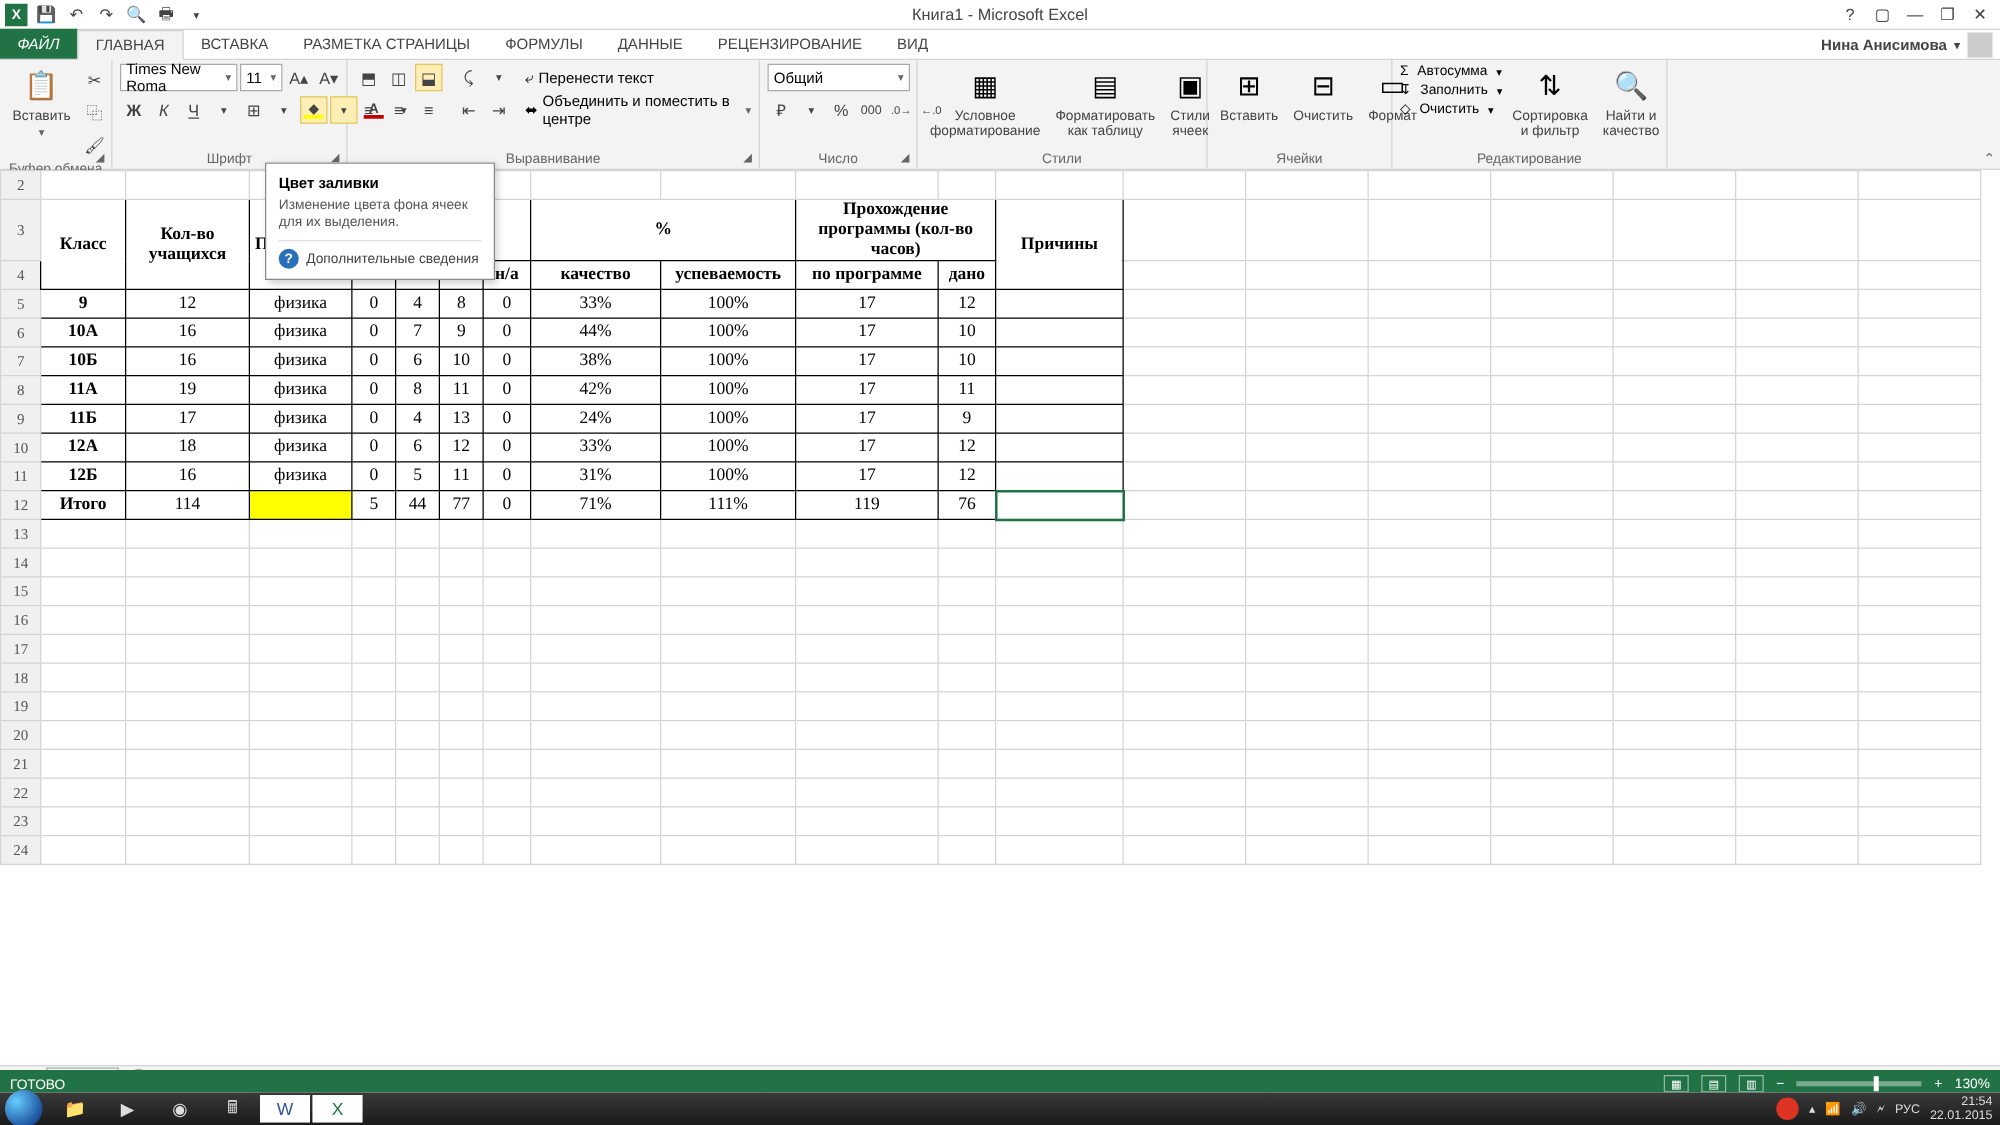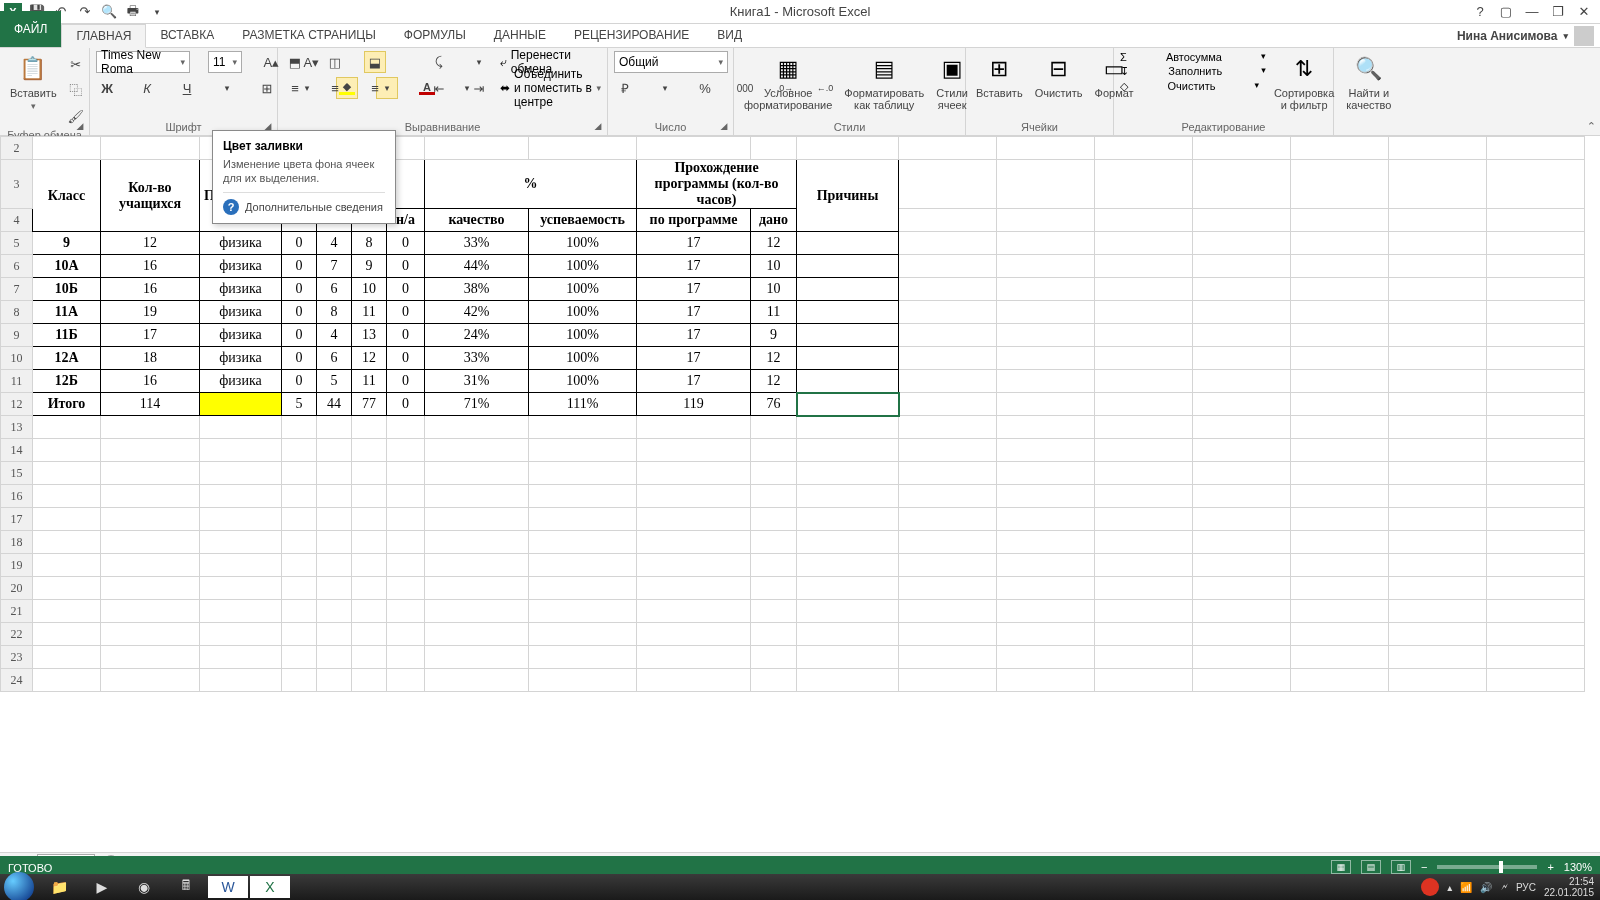--- a/index.html
+++ b/index.html
@@ -5,34 +5,34 @@
 * { margin:0; padding:0; box-sizing:border-box; font-family:"Segoe UI",Tahoma,sans-serif; }
 body { width:1600px; height:900px; background:#fff; overflow:hidden; position:relative; font-size:12px; }
 .titlebar { height:24px; background:#fff; display:flex; align-items:center; border-bottom:1px solid #d4d4d4; position:relative; }
 .qat { display:flex; align-items:center; gap:6px; padding:0 4px; }
 .qat-icon { width:18px; height:18px; display:flex; align-items:center; justify-content:center; font-size:13px; color:#444; cursor:pointer; }
 .excel-logo { width:18px; height:18px; background:#217346; color:#fff; display:flex; align-items:center; justify-content:center; font-weight:bold; font-size:11px; }
 .title-center { position:absolute; left:50%; transform:translateX(-50%); color:#444; font-size:13px; }
 .win-controls { position:absolute; right:0; display:flex; gap:2px; padding-right:4px; }
 .win-btn { width:24px; height:20px; display:flex; align-items:center; justify-content:center; font-size:13px; color:#444; cursor:pointer; }
 .tabs-row { height:24px; background:#fff; display:flex; align-items:flex-end; border-bottom:1px solid #d4d4d4; position:relative; }
-.file-tab { background:#217346; color:#fff; padding:4px 14px; font-size:12px; height:36px; display:flex; align-items:center; }
+.file-tab { background:#217346; color:#fff; padding:4px 14px; font-size:12px; height:24px; display:flex; align-items:center;font-style:italic; }
 .rtab { padding:4px 14px; font-size:12px; color:#444; text-transform:uppercase; cursor:pointer; height:24px; display:flex; align-items:center; }
 .rtab.active { background:#f3f3f3; border:1px solid #d4d4d4; border-bottom:1px solid #f3f3f3; margin-bottom:-1px; }
 .user-area { position:absolute; right:6px; top:2px; font-size:12px; color:#444; display:flex; align-items:center; gap:6px;font-weight:bold; }
 .avatar { width:20px; height:20px; background:#ccc; }
 .ribbon { height:88px; background:#f3f3f3; border-bottom:1px solid #d4d4d4; display:flex; position:relative; }
 .rgroup { border-right:1px solid #d4d4d4; padding:3px 6px 2px 6px; display:flex; flex-direction:column; justify-content:space-between; position:relative; }
 .rgroup-body { display:flex; align-items:flex-start; gap:4px; flex:1; }
 .rgroup-label { font-size:11px; color:#666; text-align:center; padding-top:2px; }
 .rcol { display:flex; flex-direction:column; gap:2px; align-items:center; }
 .rbtn-lg { display:flex; flex-direction:column; align-items:center; justify-content:center; padding:2px 4px; cursor:pointer; gap:2px; }
 .rbtn-lg .icn { width:32px; height:32px; display:flex; align-items:center; justify-content:center; font-size:22px; }
 .rbtn-lg .lbl { font-size:11px; color:#444; text-align:center; line-height:1.1; }
-.rrow { display:flex; gap:18px; align-items:flex-start; }
+.rrow { display:flex; gap:2px; align-items:flex-end; }
 .rbtn-sm { width:22px; height:22px; display:flex; align-items:center; justify-content:center; font-size:13px; color:#444; cursor:pointer; border:1px solid transparent; }
 .combo { height:22px; border:1px solid #ababab; background:#fff; font-size:12px; padding:0 18px 0 4px; display:flex; align-items:center; position:relative; min-width:60px; }
 .combo::after { content:"▾"; position:absolute; right:4px; font-size:9px; color:#666; }
 .dlg-launch { position:absolute; right:2px; bottom:2px; width:14px; height:14px; font-size:9px; color:#666; display:flex; align-items:center; justify-content:center; cursor:pointer; }
 .tooltip-pop { position:absolute; top:130px; left:212px; width:184px; background:#fff; border:1px solid #8a8a8a; box-shadow:2px 2px 6px rgba(0,0,0,0.2); padding:8px 10px; font-size:11px; z-index:50; }
 .tooltip-pop .tt-title { font-weight:bold; margin-bottom:4px; font-size:12px; }
 .tooltip-pop .tt-body { color:#555; margin-bottom:6px; line-height:1.3; }
 .tooltip-pop .tt-link { display:flex; align-items:center; gap:6px; color:#444; border-top:1px solid #ddd; padding-top:6px; }
 .tooltip-pop .tt-link .q { width:16px; height:16px; border-radius:50%; background:#2a6fbb; color:#fff; display:flex; align-items:center; justify-content:center; font-weight:bold; font-size:11px; }
 .grid-area { position:absolute; top:136px; left:0; right:0; bottom:44px; overflow:hidden; background:#fff; }
@@ -168,21 +168,21 @@
           <div class="rbtn-sm">≡</div>
           <div class="rbtn-sm">≡</div>
           <div style="width:6px"></div>
           <div class="rbtn-sm">⇤</div>
           <div class="rbtn-sm">⇥</div>
         </div>
       </div>
       <div class="rcol" style="gap:4px;align-items:flex-start;padding-left:6px">
         <div class="rrow" style="gap:4px;height:22px;align-items:center">
           <span>⤶</span>
-          <span style="font-size:12px">Перенести обмена</span>
+          <span style="font-size:12px">Перенести текст</span>
         </div>
         <div class="rrow" style="gap:4px;height:22px;align-items:center">
           <span>⬌</span>
           <span style="font-size:12px">Объединить и поместить в центре</span>
           <span style="font-size:9px;color:#666">▾</span>
         </div>
       </div>
     </div>
     <div class="rgroup-label">Выравнивание</div>
     <div class="dlg-launch">◢</div>

